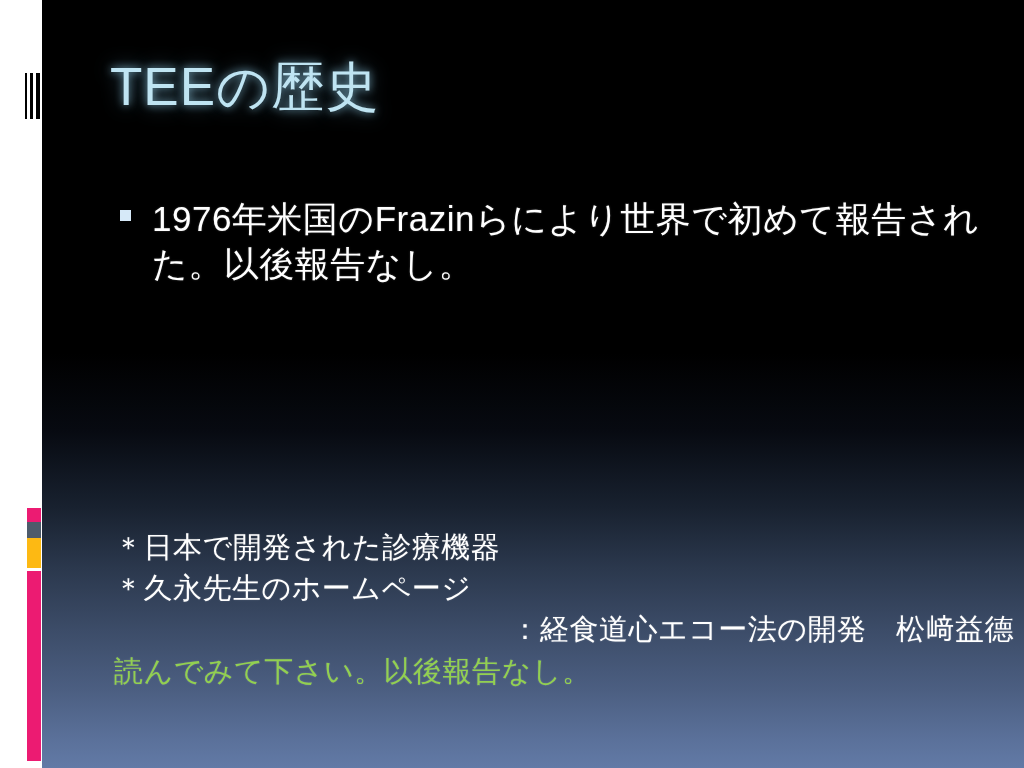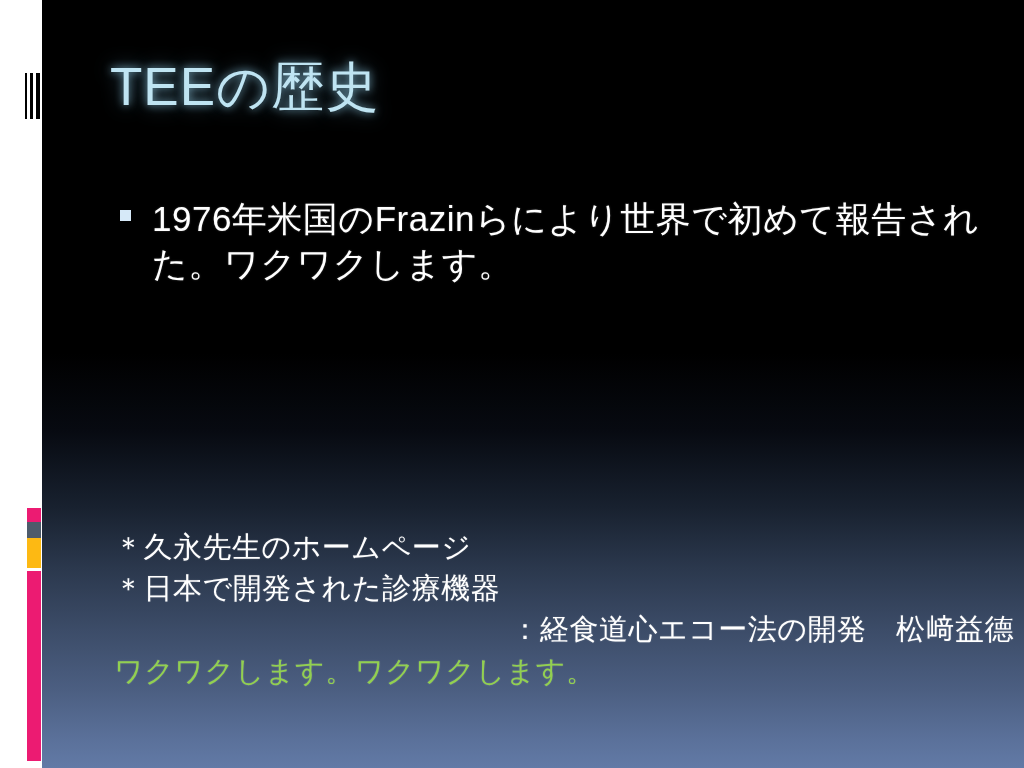--- a/index.html
+++ b/index.html
@@ -148,31 +148,31 @@
 <div id="slide-root">
 
   <div id="slide-canvas">
 
     <div id="slide-title">TEEの歴史</div>
 
     <div id="body-bullets">
 
       <div class="bullet-row">
         <span class="bullet-marker"></span>
-        <div class="bullet-text">1976年米国のFrazinらにより世界で初めて報告された。ワクワクします。</div>
+        <div class="bullet-text">1976年米国のFrazinらにより世界で初めて報告された。以後報告なし。</div>
       </div>
 
 
     </div>
 
     <div id="note-lines">
+      <div class="note-line">＊日本で開発された診療機器</div>
       <div class="note-line">＊久永先生のホームページ</div>
-      <div class="note-line">＊日本で開発された診療機器</div>
       <div class="note-line indented">：経食道心エコー法の開発　松﨑益德</div>
-      <div class="note-line highlight">ワクワクします。ワクワクします。</div>
+      <div class="note-line highlight">読んでみて下さい。以後報告なし。</div>
     </div>
 
   </div>
 
   <div id="title-stripes">
     <i class="s1"></i>
     <i class="s2"></i>
     <i class="s3"></i>
   </div>
 

